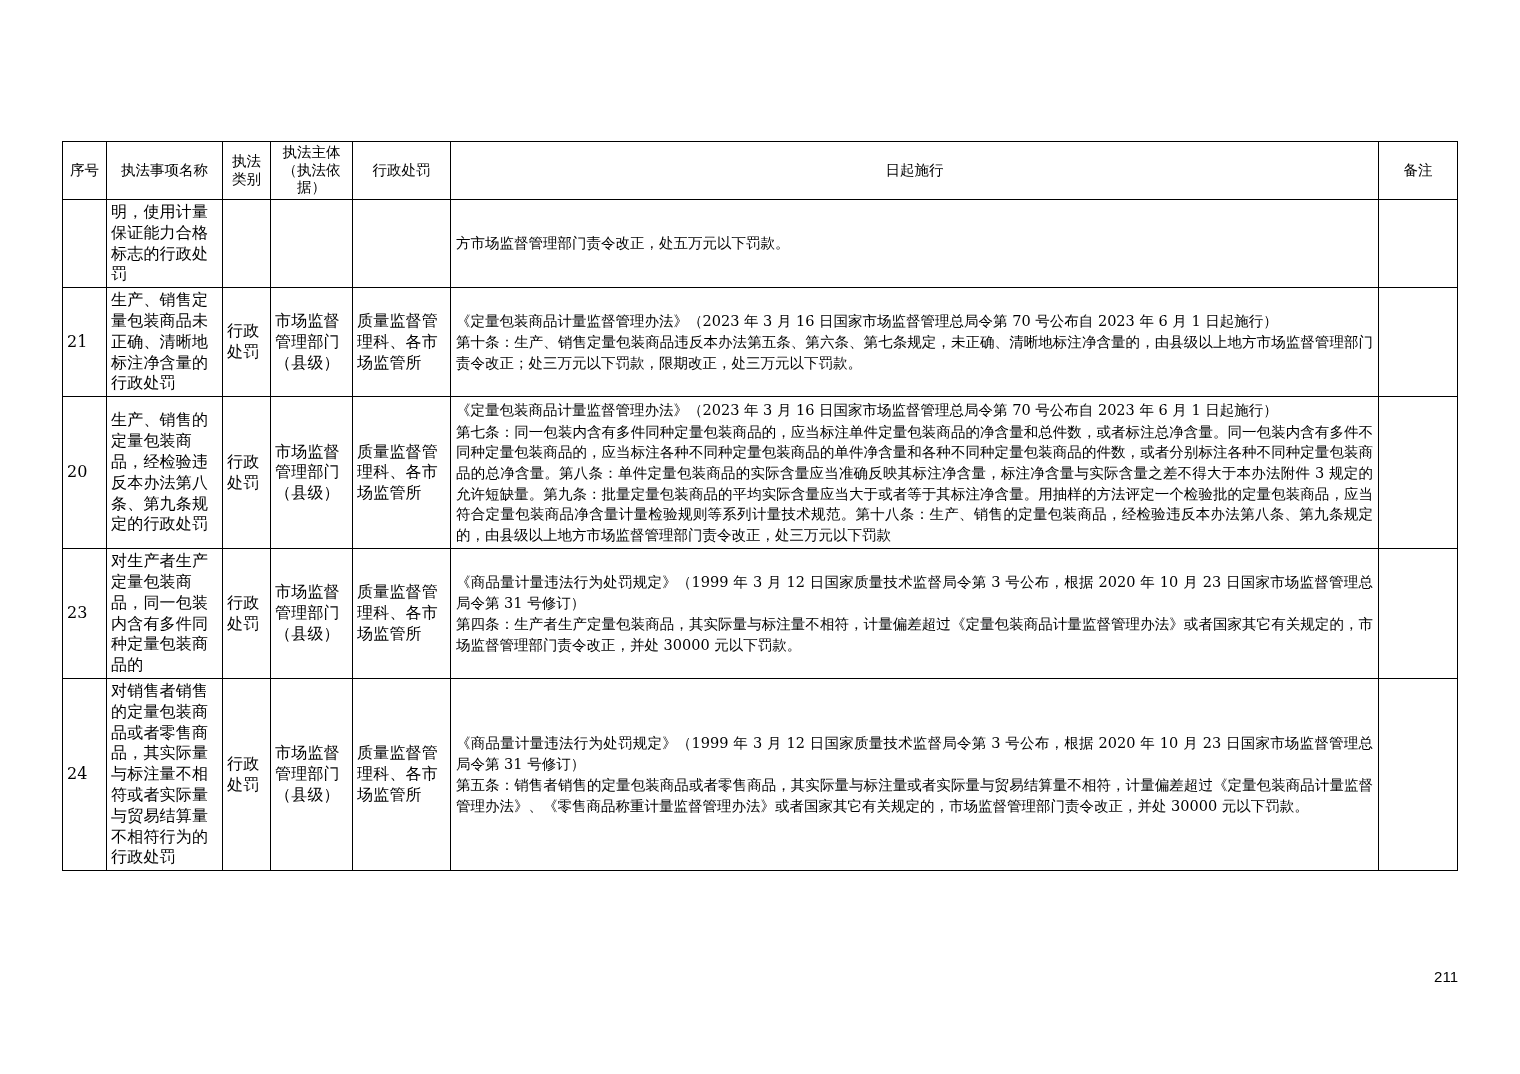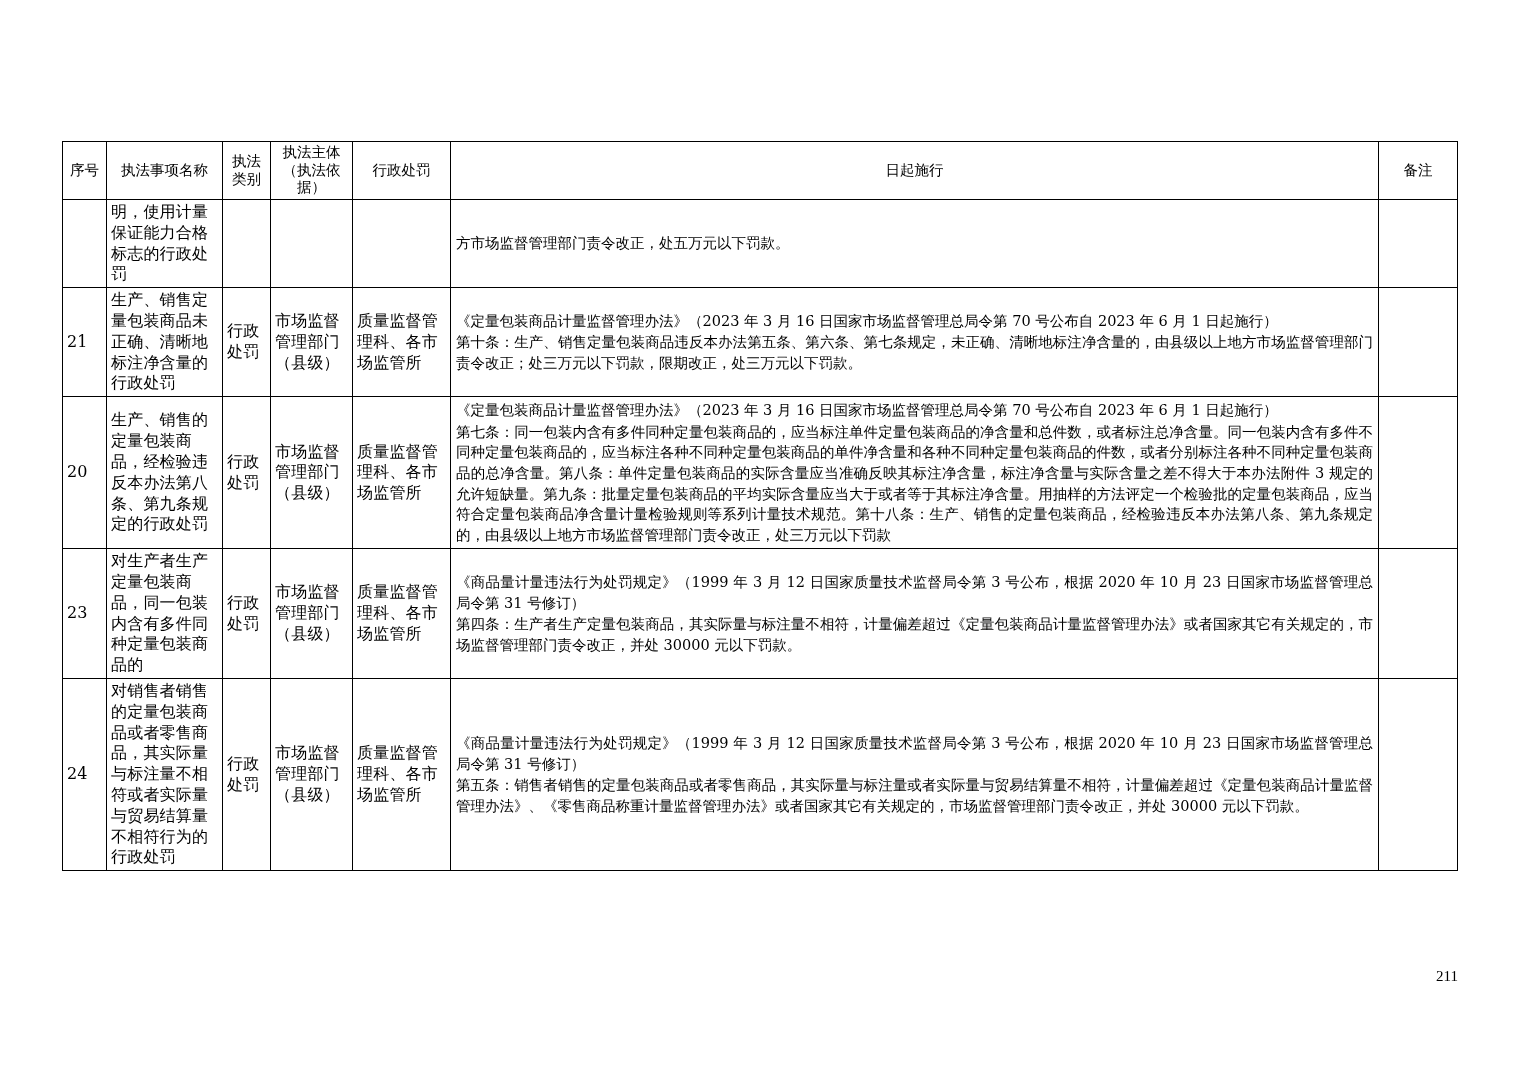--- a/index.html
+++ b/index.html
@@ -70,21 +70,21 @@
   td.basis p {
     margin: 1px;
   }
   td.note { width: 79px; }
 
   .page-number {
     position: absolute;
     right: 62px;
     top: 968px;
     font-size: 15px;
-    font-family: Liberation Serif, serif;
+    font-family: Liberation Sans, sans-serif;
   }
 </style>
 </head>
 <body>
 
 <div class="page">
 
   <table class="doc-table">
     <colgroup>
       <col class="c-seq">

